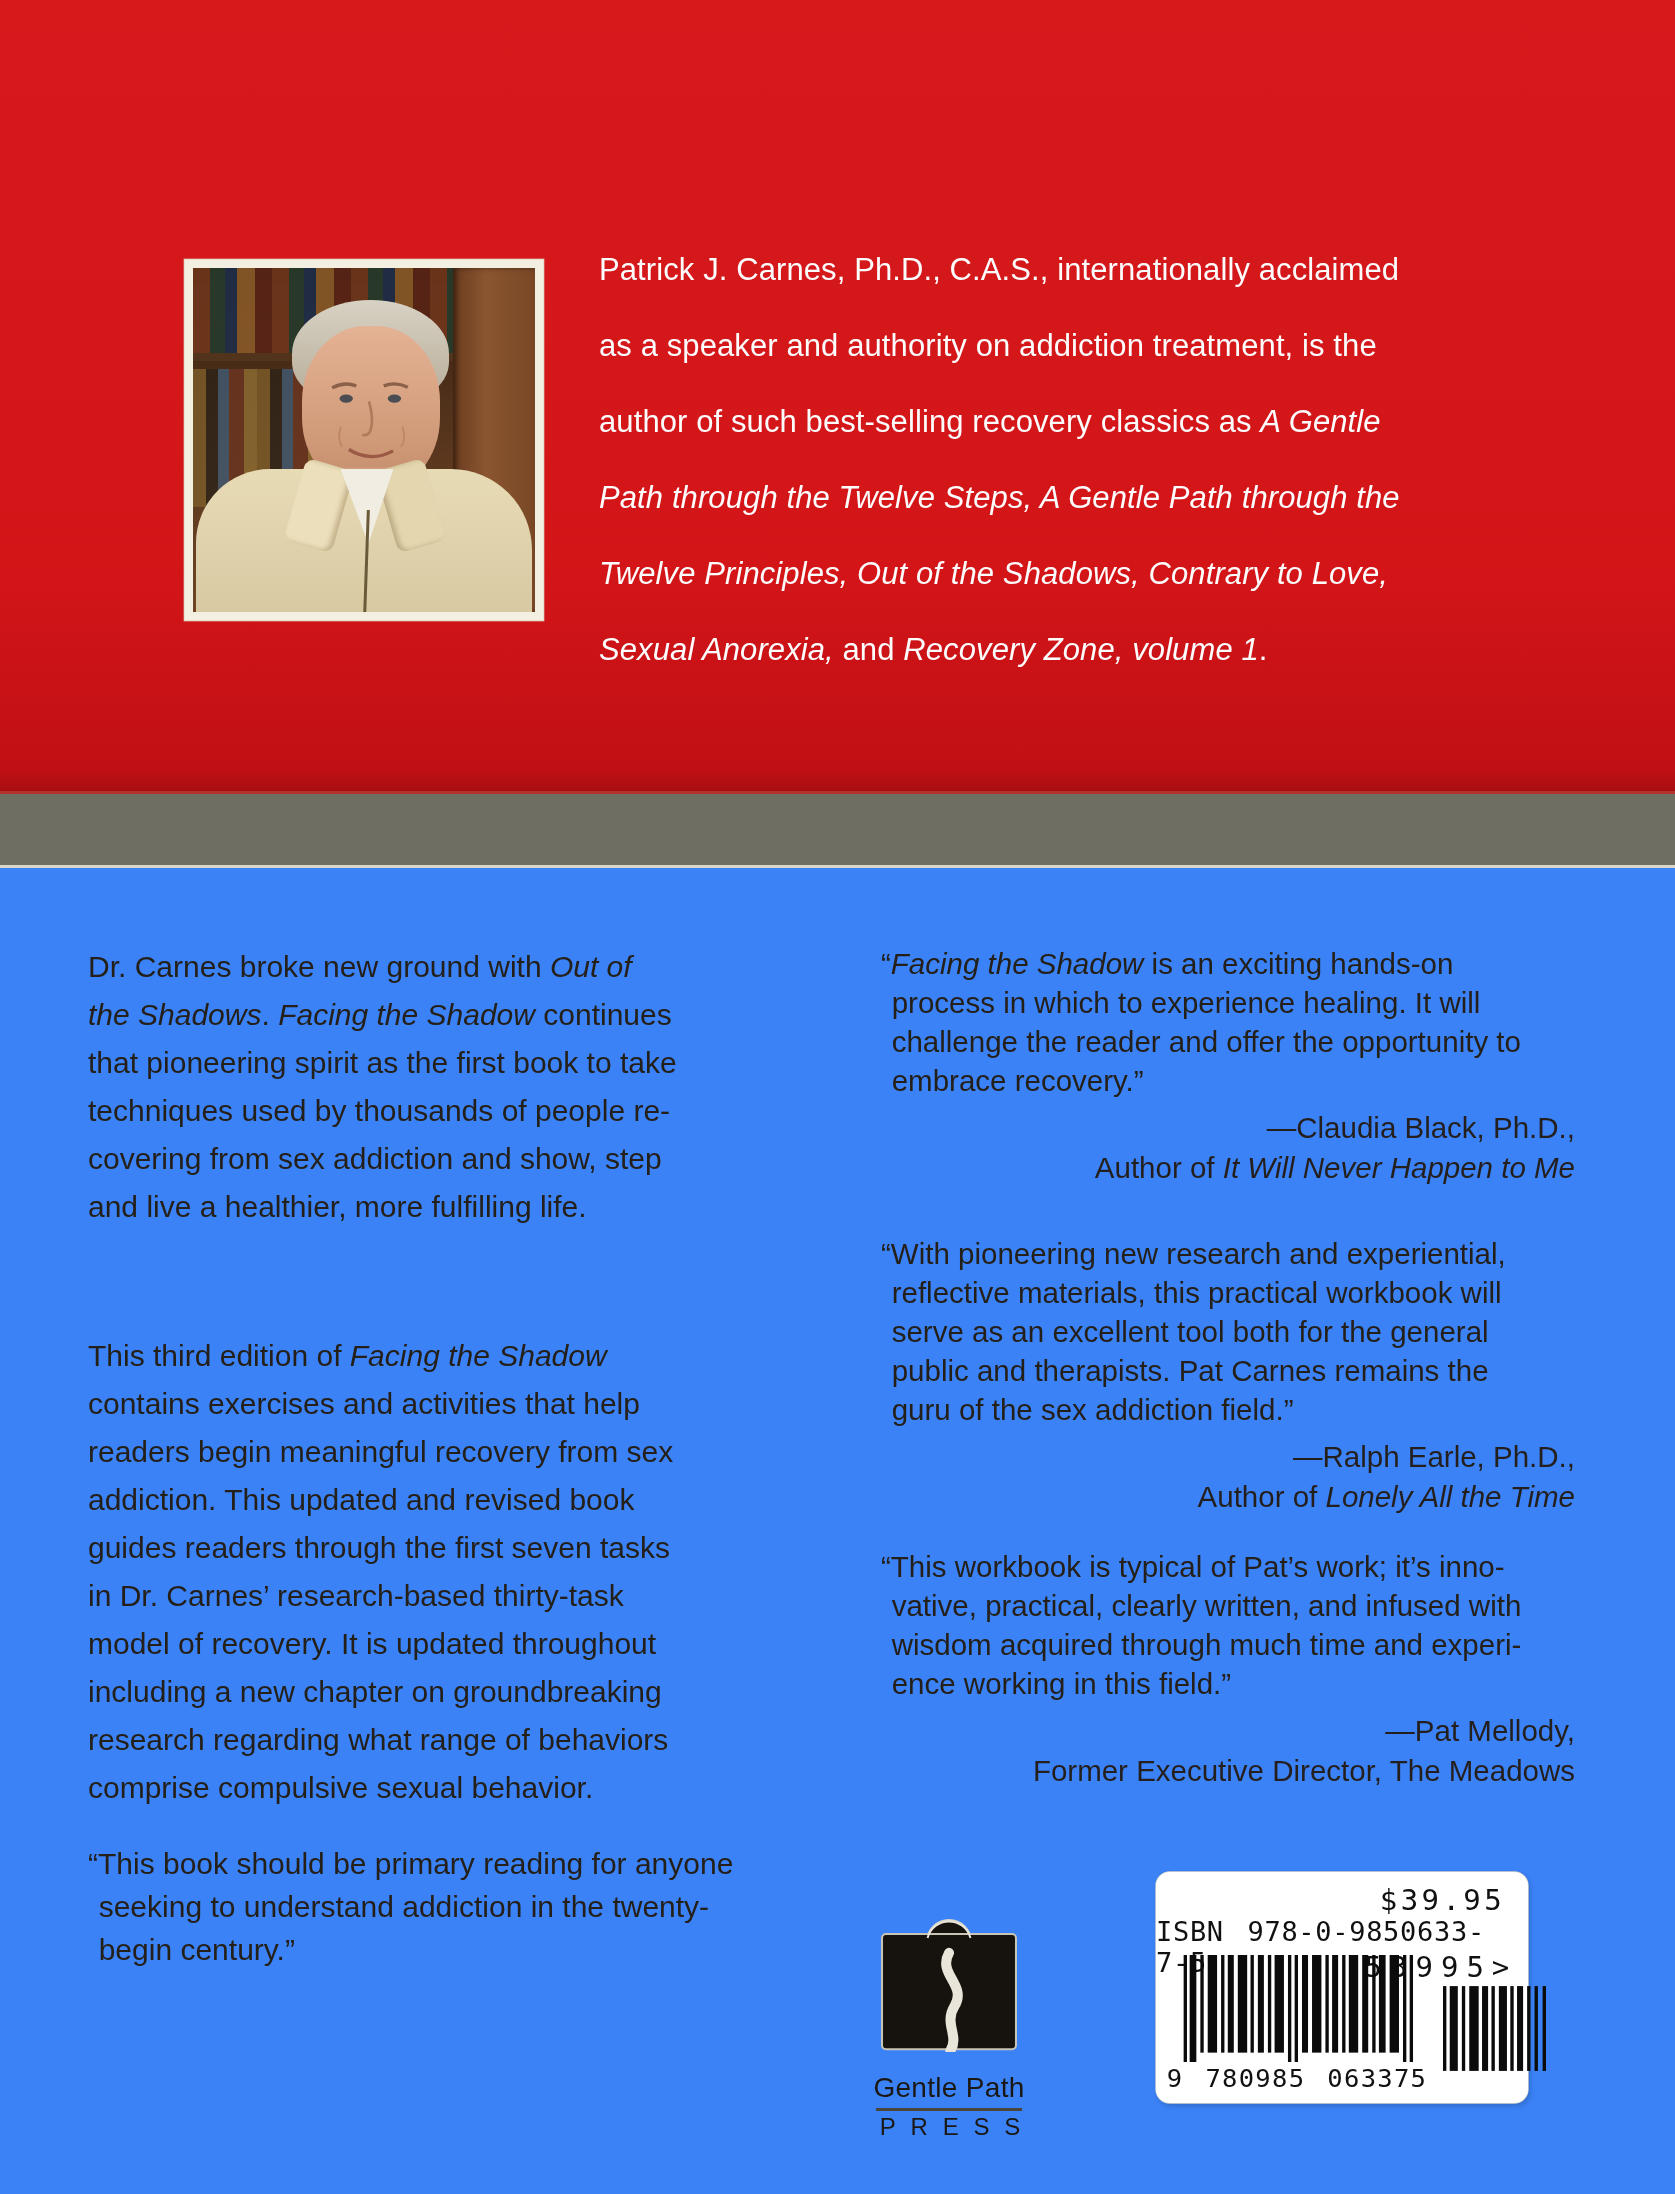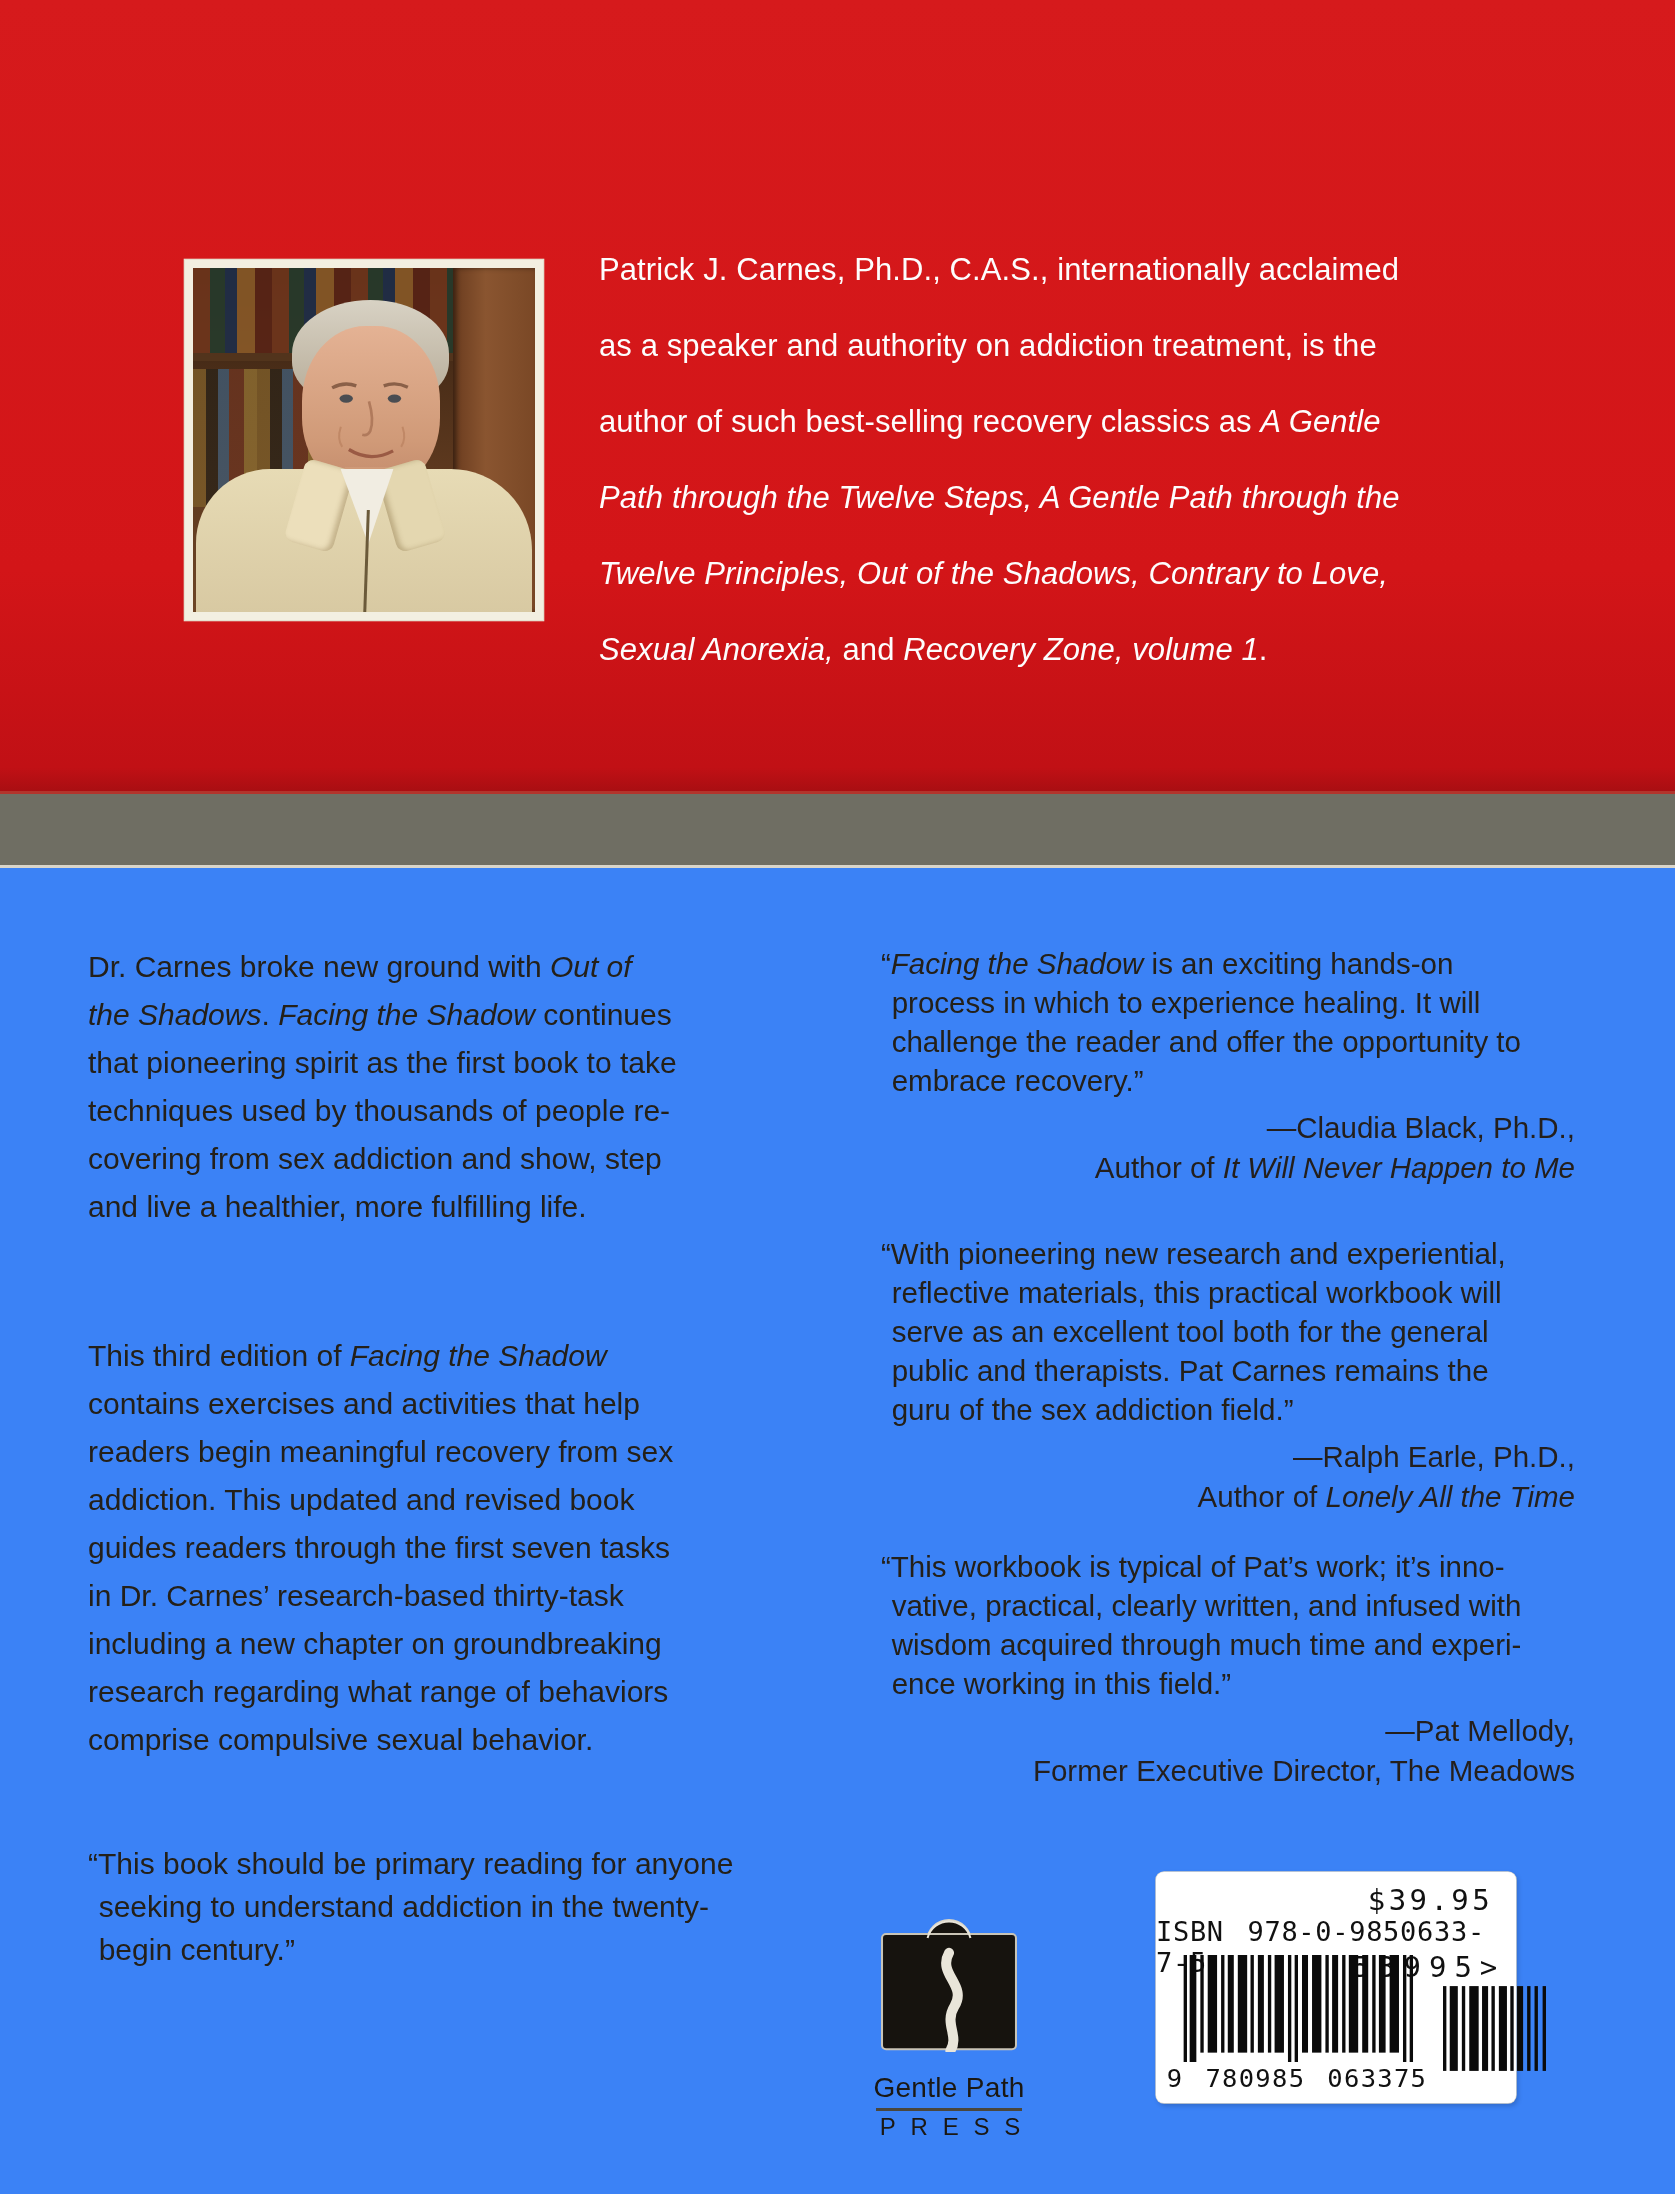--- a/index.html
+++ b/index.html
@@ -65,21 +65,21 @@
 
   
   .press{position:absolute;left:873px;top:1918px;width:152px;text-align:center;color:#1b1813;}
   .press svg{display:block;margin:0 auto;}
   .press-name{font-size:28px;font-weight:normal;margin-top:20px;letter-spacing:0.3px;}
   .press-rule{height:2.7px;background:#4a463c;margin:4px 2.7px 2.7px 2.7px;}
   .press-sub{font-size:24px;letter-spacing:14.8px;margin-left:6.7px;}
 
   
   .label{position:absolute;left:1156px;top:1872px;width:360px;height:231px;background:#ffffff;
-         border-radius:8px;box-shadow:0 0 0 0.7px #dcd8cc, 2px 2.7px 5.4px rgba(0,0,0,.18);}
+         border-radius:14px;box-shadow:0 0 0 0.7px #dcd8cc, 2px 2.7px 5.4px rgba(0,0,0,.18);padding-left:12px;}
   .label *{position:absolute;font-family:"DejaVu Sans Mono",monospace;color:#111;}
   .bc-price{right:23px;top:10.7px;font-size:29px;letter-spacing:3.4px;}
   .bc-isbn{right:17.5px;top:44px;font-size:27px;letter-spacing:0.7px;word-spacing:6.7px;}
   .bc-addon{right:10.7px;top:78px;font-size:29px;letter-spacing:8px;}
   .bc-main{left:27px;top:83px;}
   .bc-digits{left:10.7px;top:191px;font-size:25.5px;letter-spacing:1.3px;word-spacing:5.4px;}
   .bc-add{left:287px;top:114px;}
 </style>
 </head>
 <body>
@@ -133,20 +133,21 @@
       <div class="line"><span>covering from sex addiction and show, step</span></div>
       <div class="line"><span>and live a healthier, more fulfilling life.</span></div>
     </div>
   <div class="body-col p2">
       <div class="line"><span>This third edition of </span><i>Facing the Shadow</i></div>
       <div class="line"><span>contains exercises and activities that help</span></div>
       <div class="line"><span>readers begin meaningful recovery from sex</span></div>
       <div class="line"><span>addiction. This updated and revised book</span></div>
       <div class="line"><span>guides readers through the first seven tasks</span></div>
       <div class="line"><span>in Dr. Carnes’ research-based thirty-task</span></div>
+      <div class="line"><span>model of recovery. It is updated throughout</span></div>
       <div class="line"><span>including a new chapter on groundbreaking</span></div>
       <div class="line"><span>research regarding what range of behaviors</span></div>
       <div class="line"><span>comprise compulsive sexual behavior.</span></div>
     </div>
   <div class="body-col lquote hang">
       <div class="line"><span>“This book should be primary reading for anyone</span></div>
       <div class="line"><span>seeking to understand addiction in the twenty-</span></div>
       <div class="line"><span>begin century.”</span></div>
     </div>
   <div class="lattr">

